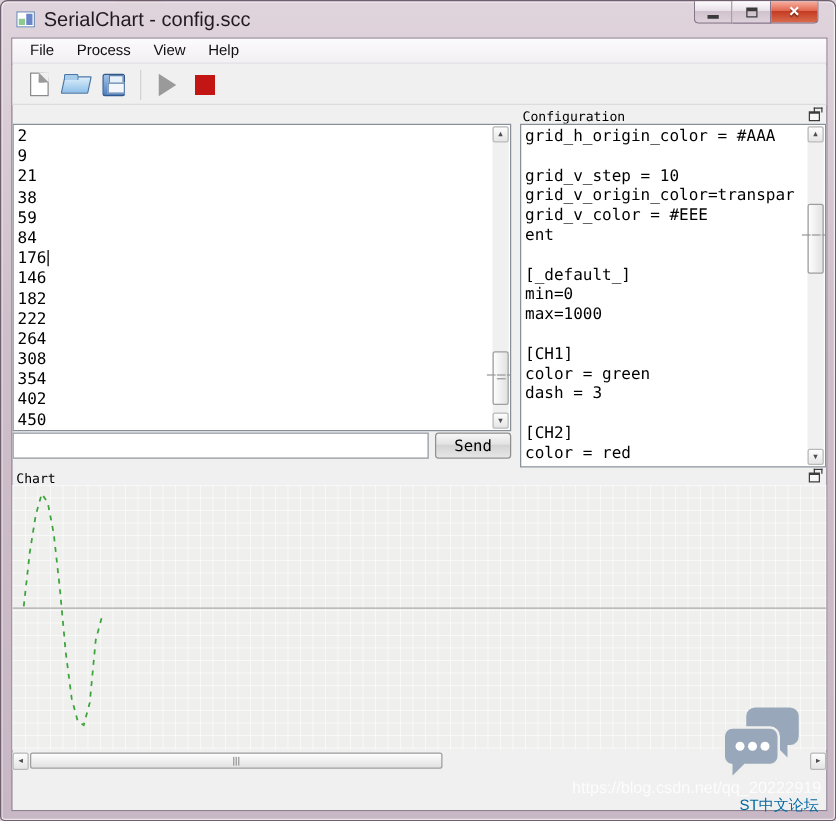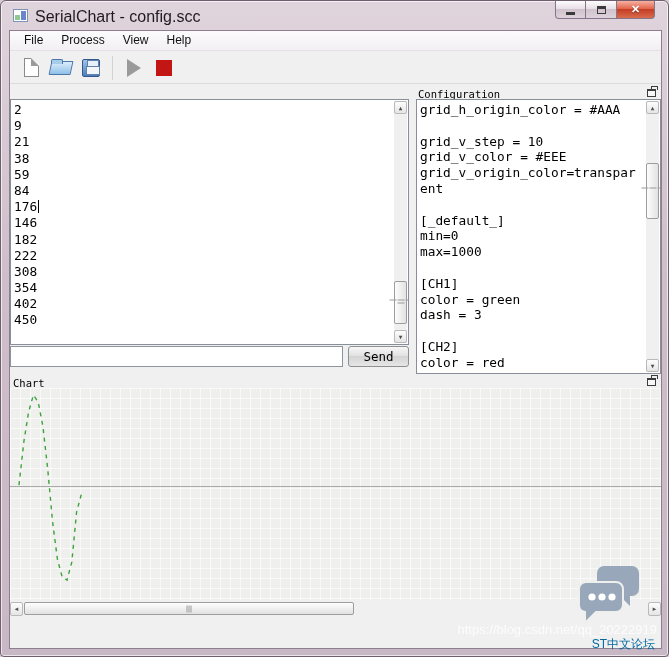--- a/index.html
+++ b/index.html
@@ -173,20 +173,21 @@
       <div class="tl">2</div>
           <div class="tl">9</div>
           <div class="tl">21</div>
           <div class="tl">38</div>
           <div class="tl">59</div>
           <div class="tl">84</div>
           <div class="tl">176</div>
           <div class="tl">146</div>
           <div class="tl">182</div>
           <div class="tl">222</div>
+          <div class="tl">264</div>
           <div class="tl">308</div>
           <div class="tl">354</div>
           <div class="tl">402</div>
           <div class="tl">450</div>
         </div>
       <div class="caret" style="left:27px; top:100px;"></div>
       <div class="vsb">
         <div class="sb-arrow" style="top:0;">▲</div>
         <div class="sb-thumb" style="top:180px; height:43px; left:0; width:13px;">
           <span class="grip-h">
@@ -205,22 +206,22 @@
     <div class="send-btn">Send</div>
 
     <div class="panel-title" style="left:408px; top:57px;">Configuration</div>
     <div class="float-icon" style="right:5px; top:58px;"></div>
     <div class="textpane" style="left:406px; top:68px; width:245px; height:275px;">
       <div class="tp-lines conf-lines">
 
       <div class="tl">grid_h_origin_color = #AAA</div>
           <div class="tl"></div>
           <div class="tl">grid_v_step = 10</div>
+          <div class="tl">grid_v_origin_color=transpar</div>
           <div class="tl">grid_v_color = #EEE</div>
-          <div class="tl">grid_v_origin_color=transpar</div>
           <div class="tl">ent</div>
           <div class="tl"></div>
           <div class="tl">[_default_]</div>
           <div class="tl">min=0</div>
           <div class="tl">max=1000</div>
           <div class="tl"></div>
           <div class="tl">[CH1]</div>
           <div class="tl">color = green</div>
           <div class="tl">dash = 3</div>
           <div class="tl"></div>

